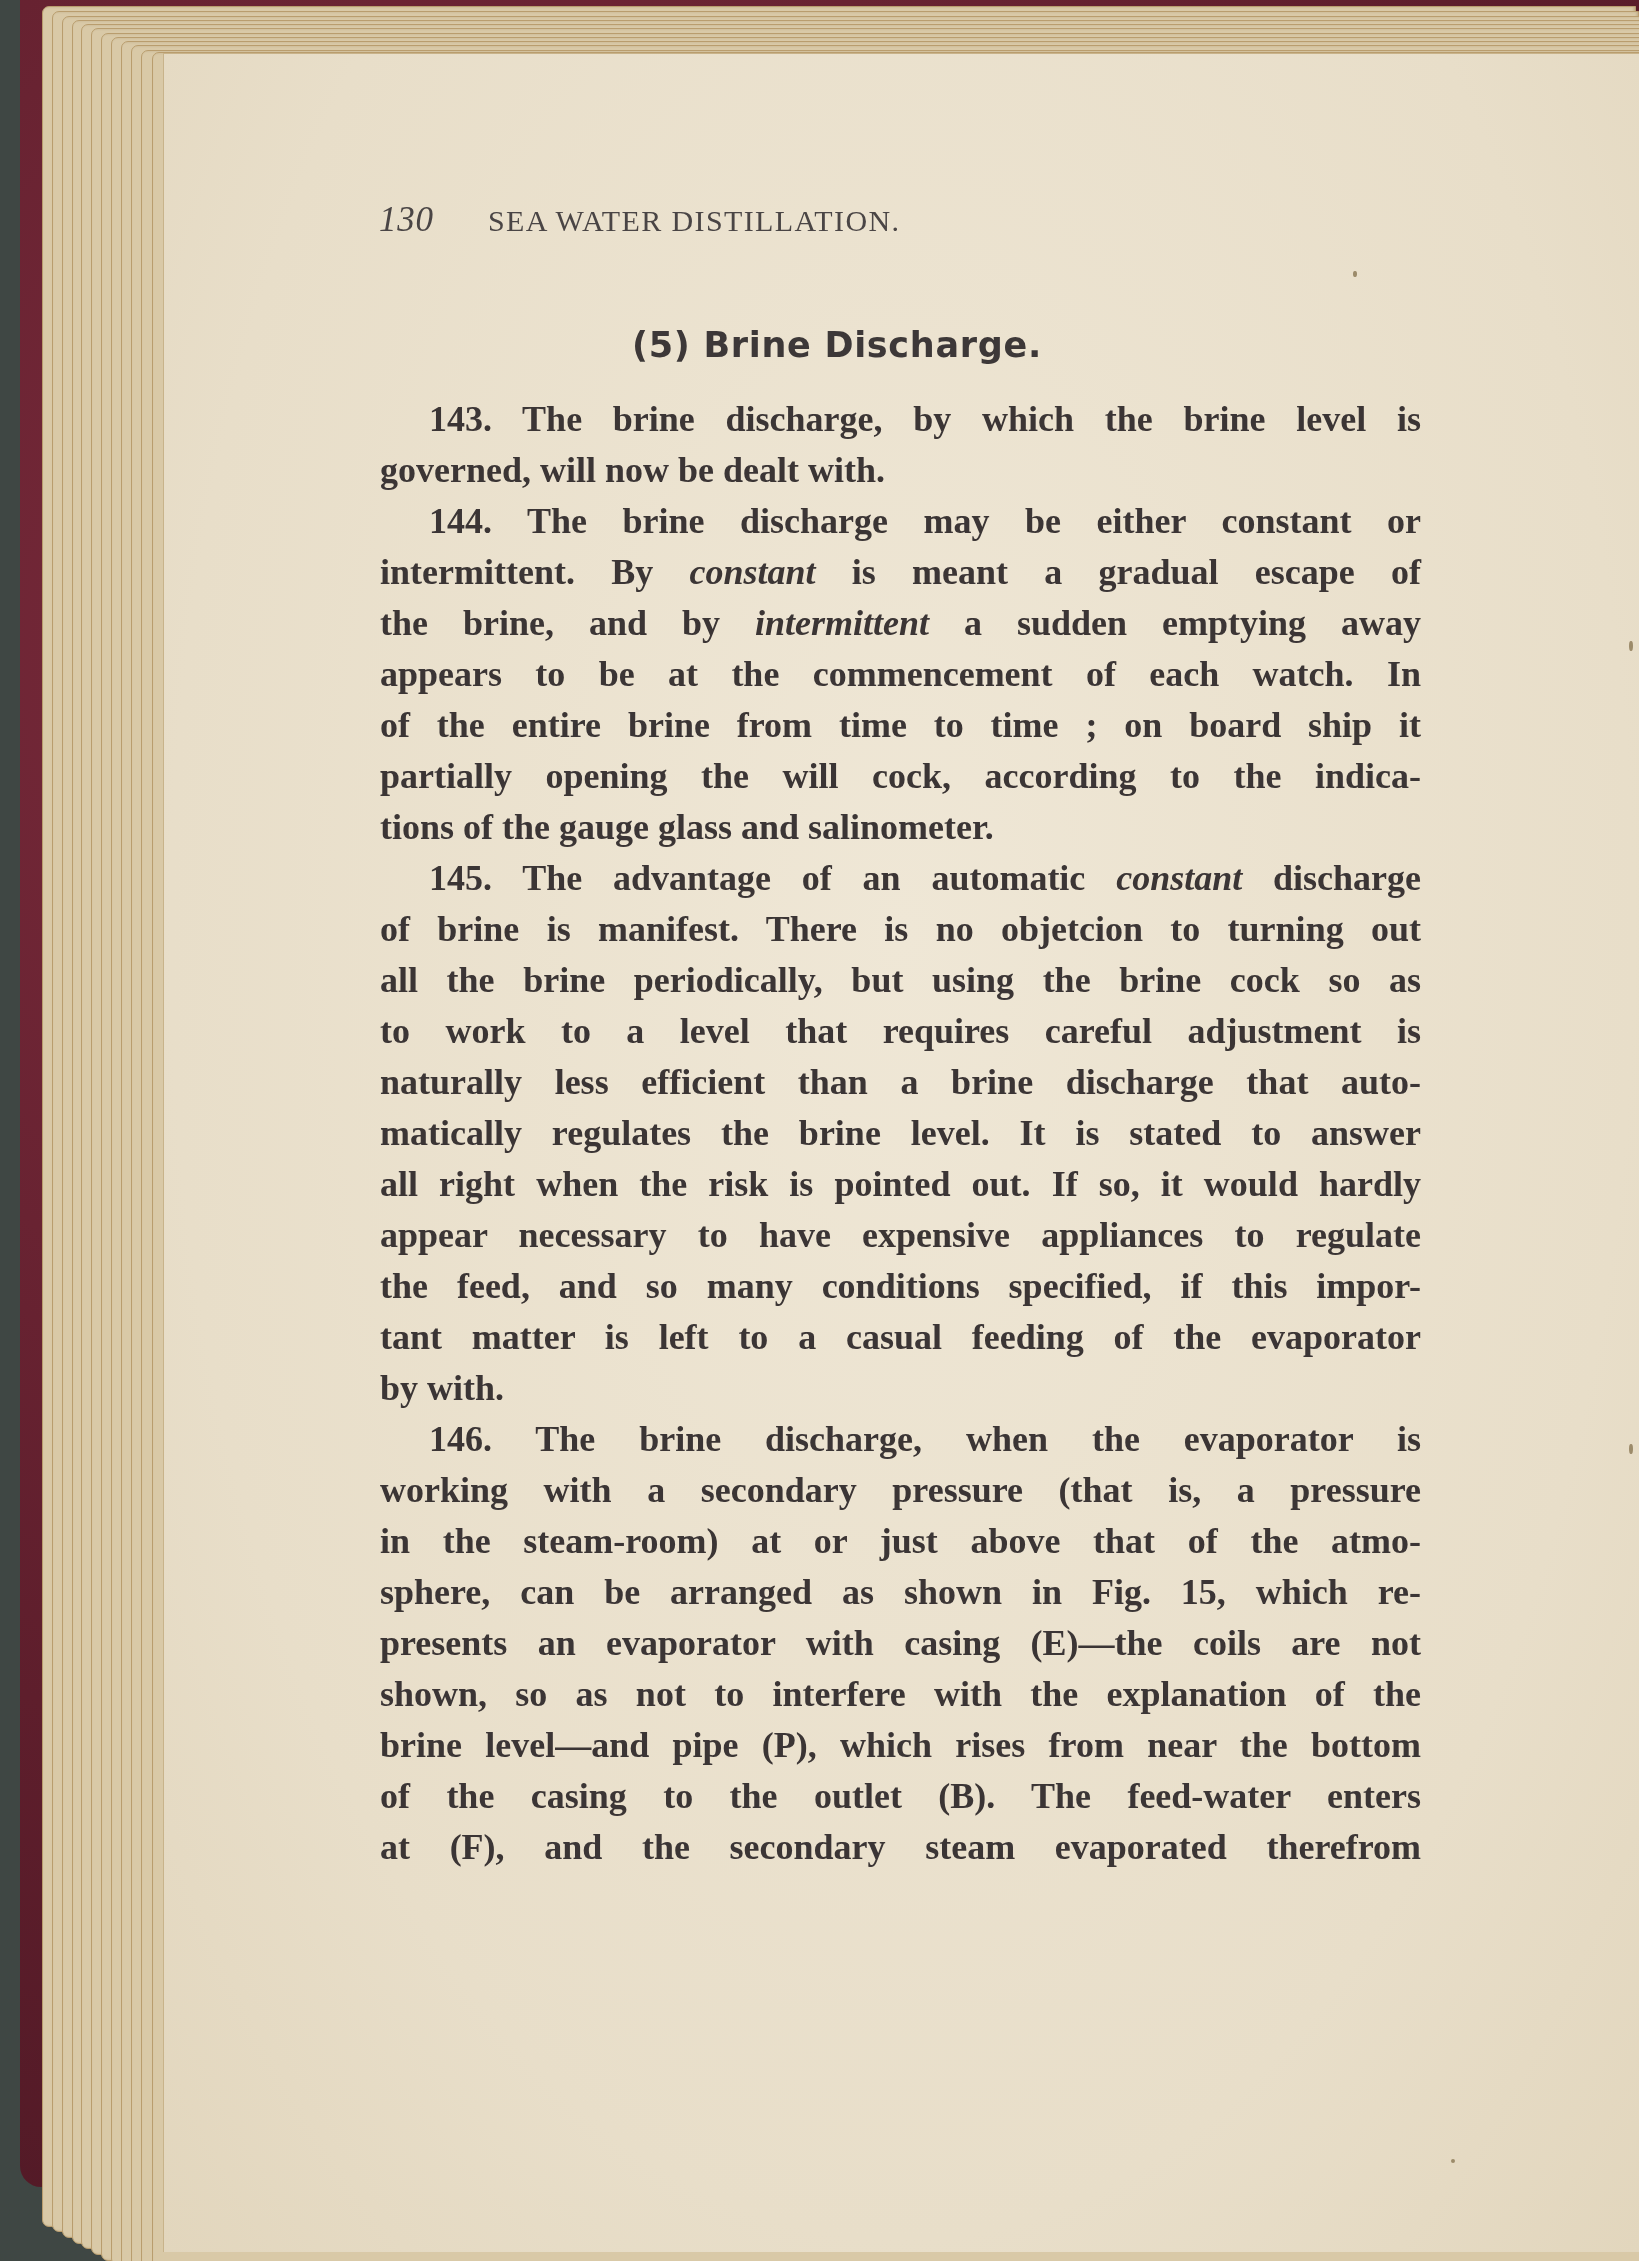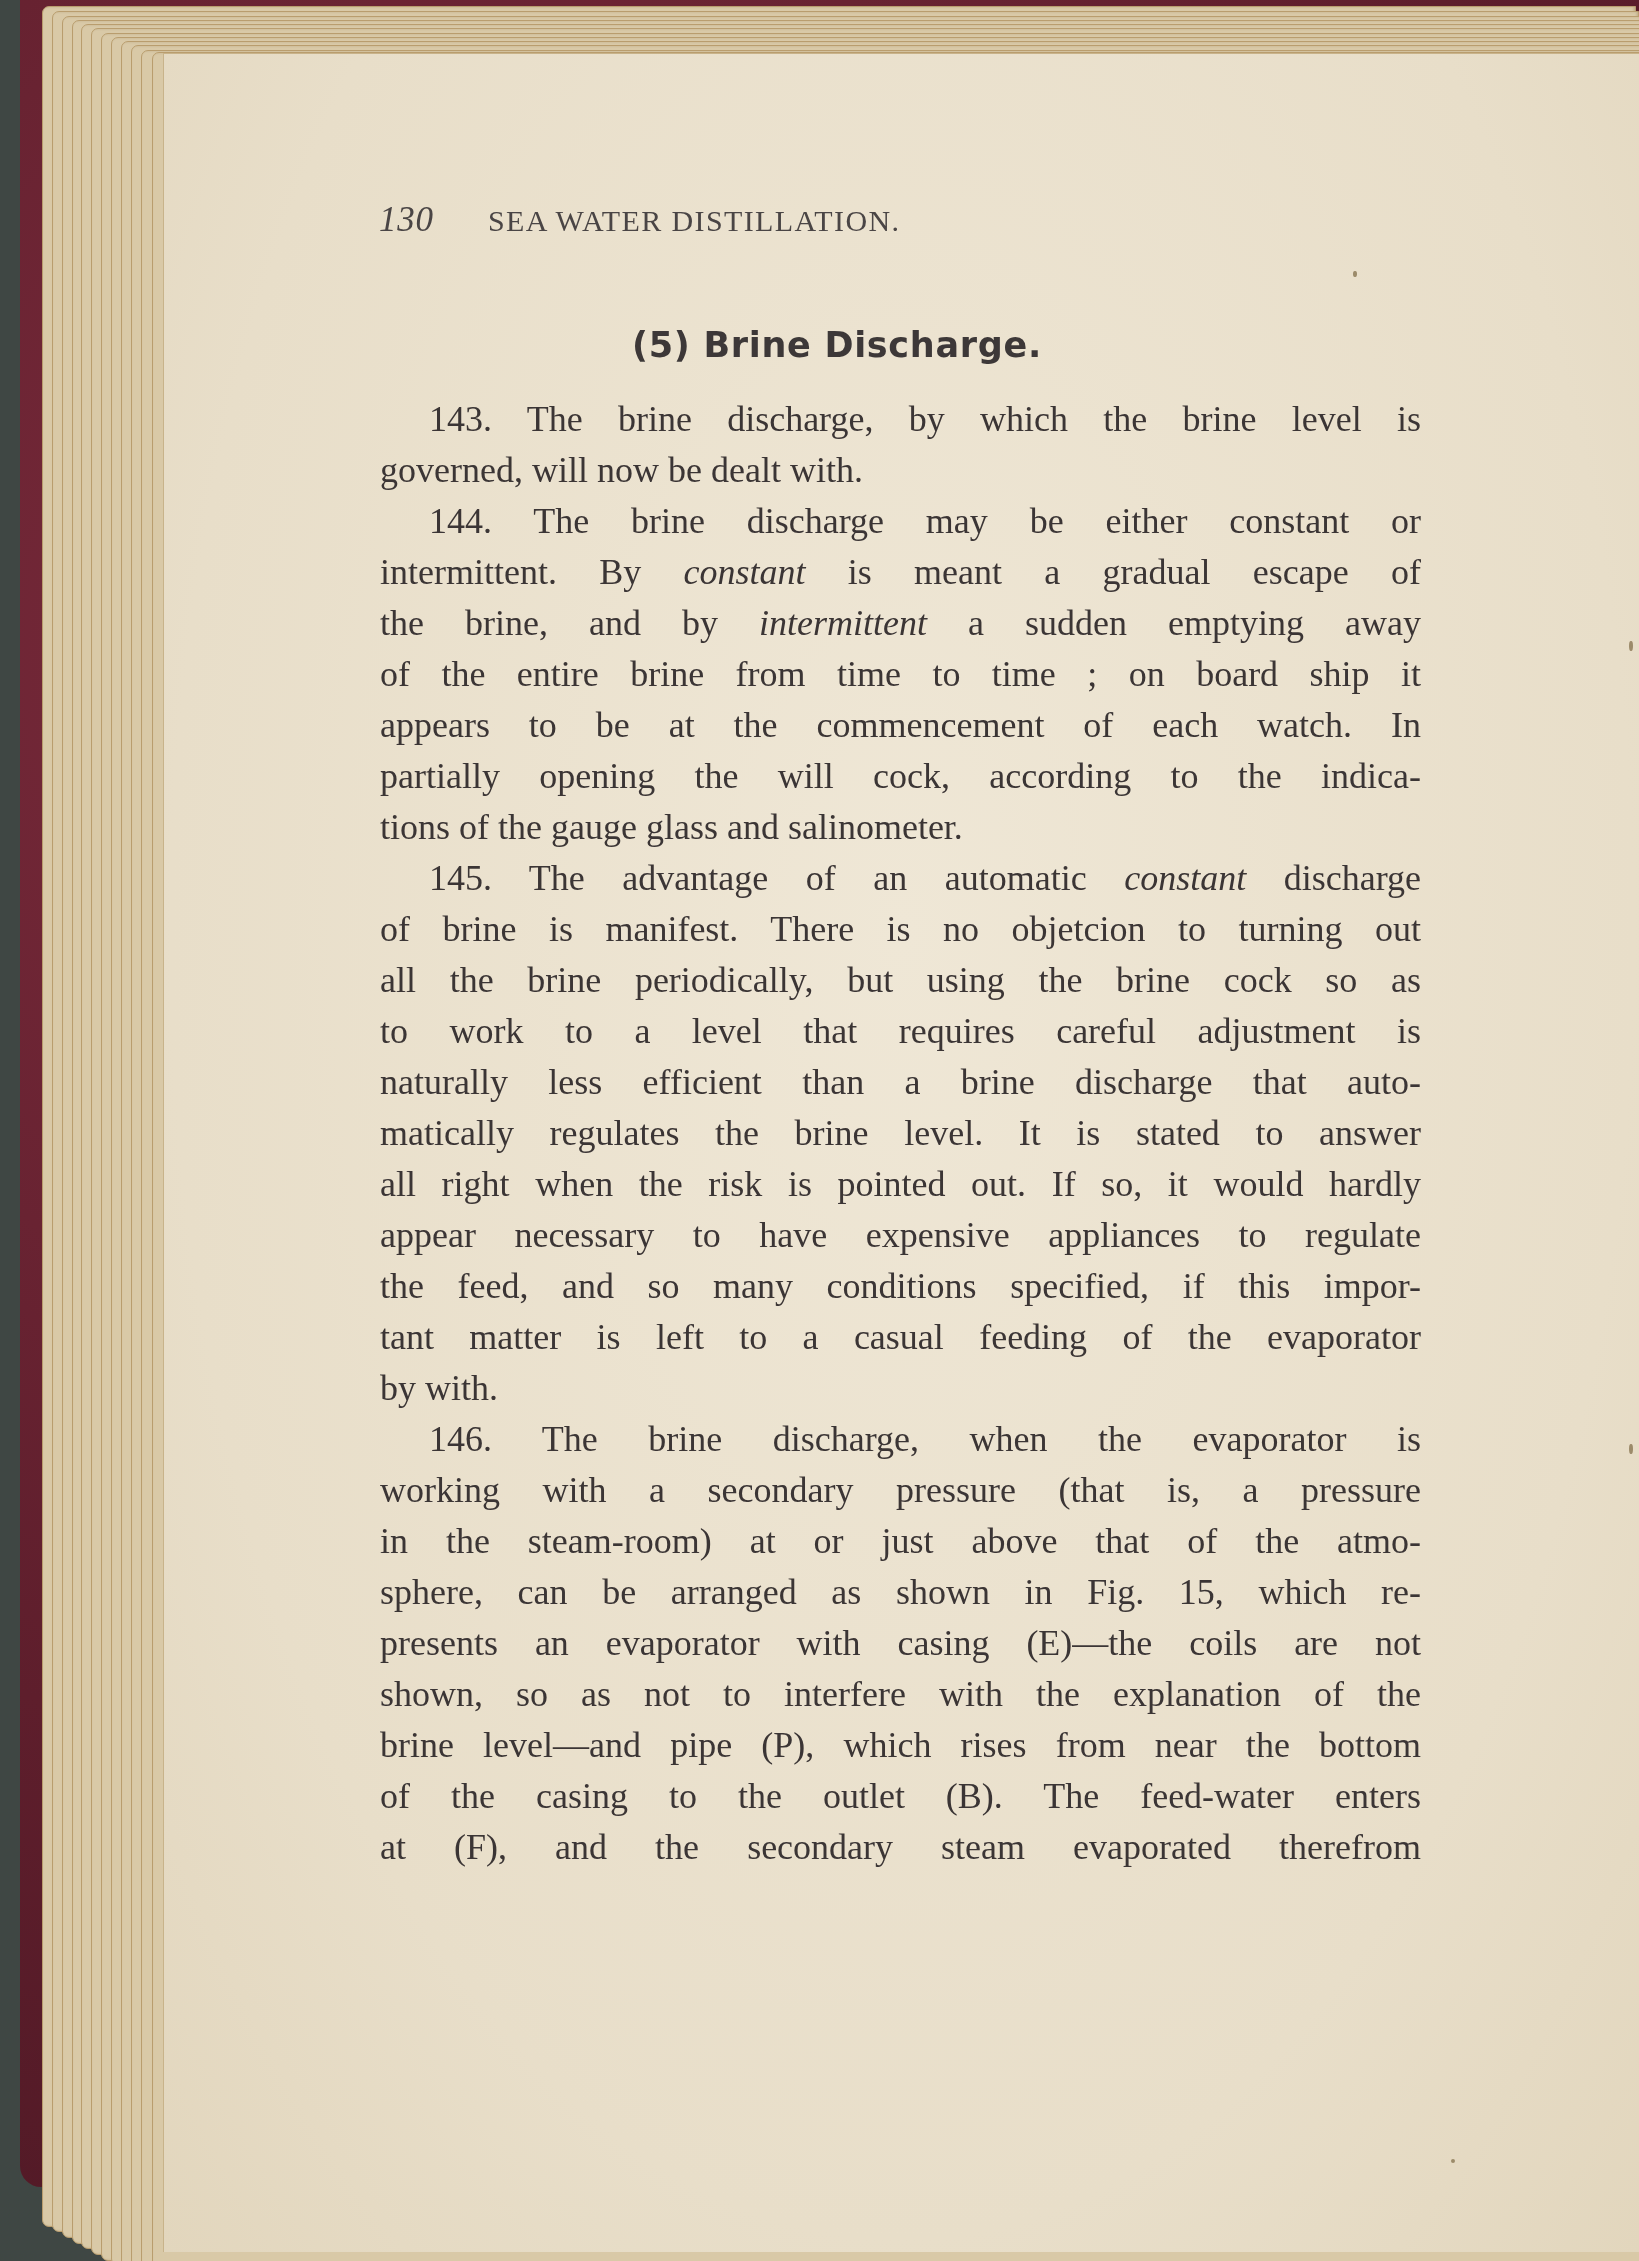--- a/index.html
+++ b/index.html
@@ -36,21 +36,21 @@
   .running-title { position: absolute; left: 109px; top: 0; font-size: 30px; letter-spacing: 1.4px; }
   .section-title {
     position: absolute; top: 325px; left: 0; width: 1639px; padding-left: 19px;
     box-sizing: border-box; text-align: center;
     color: #3d3838; font-family: "DejaVu Sans", sans-serif; font-weight: bold;
     font-size: 35px; letter-spacing: 0.7px; margin-left: 8px;
   }
   .body-text {
     position: absolute; left: 380px; top: 394px; width: 1041px;
     color: #3b3535; font-size: 36px; line-height: 51px;
-    text-align: justify; hyphens: manual;
+    text-align: justify; hyphens: manual; font-weight: bold;
   }
   .para-num { letter-spacing: 0; }
   em { font-style: italic; }
   .line { display: block; text-align: justify; text-align-last: justify; }
   .line.last { text-align-last: left; }
   .speck { position: absolute; background: #9c8b6a; border-radius: 50%; }
 </style>
 </head>
 <body>
 
@@ -82,22 +82,22 @@
 
 <div class="body-text" id="body-text">
     <div class="para-block">
       <span class="line" style="padding-left: 49px;"><span class="para-num">143. </span>The brine discharge, by which the brine level is</span>
       <span class="line last">governed, will now be dealt with.</span>
     </div>
     <div class="para-block">
       <span class="line" style="padding-left: 49px;"><span class="para-num">144. </span>The brine discharge may be either constant or</span>
       <span class="line">intermittent.  By <em>constant</em> is meant a gradual escape of</span>
       <span class="line">the brine, and by <em>intermittent</em> a sudden emptying away</span>
+      <span class="line">appears to be at the commencement of each watch.  In</span>
       <span class="line">of the entire brine from time to time ;  on board ship it</span>
-      <span class="line">appears to be at the commencement of each watch.  In</span>
       <span class="line">partially opening the will cock, according to the indica-</span>
       <span class="line last">tions of the gauge glass and salinometer.</span>
     </div>
     <div class="para-block">
       <span class="line" style="padding-left: 49px;"><span class="para-num">145. </span>The advantage of an automatic <em>constant</em> discharge</span>
       <span class="line">of brine is manifest.  There is no objetcion to turning out</span>
       <span class="line">all the brine periodically, but using the brine cock so as</span>
       <span class="line">to work to a level that requires careful adjustment is</span>
       <span class="line">naturally less efficient than a brine discharge that auto-</span>
       <span class="line">matically regulates the brine level.  It is stated to answer</span>

